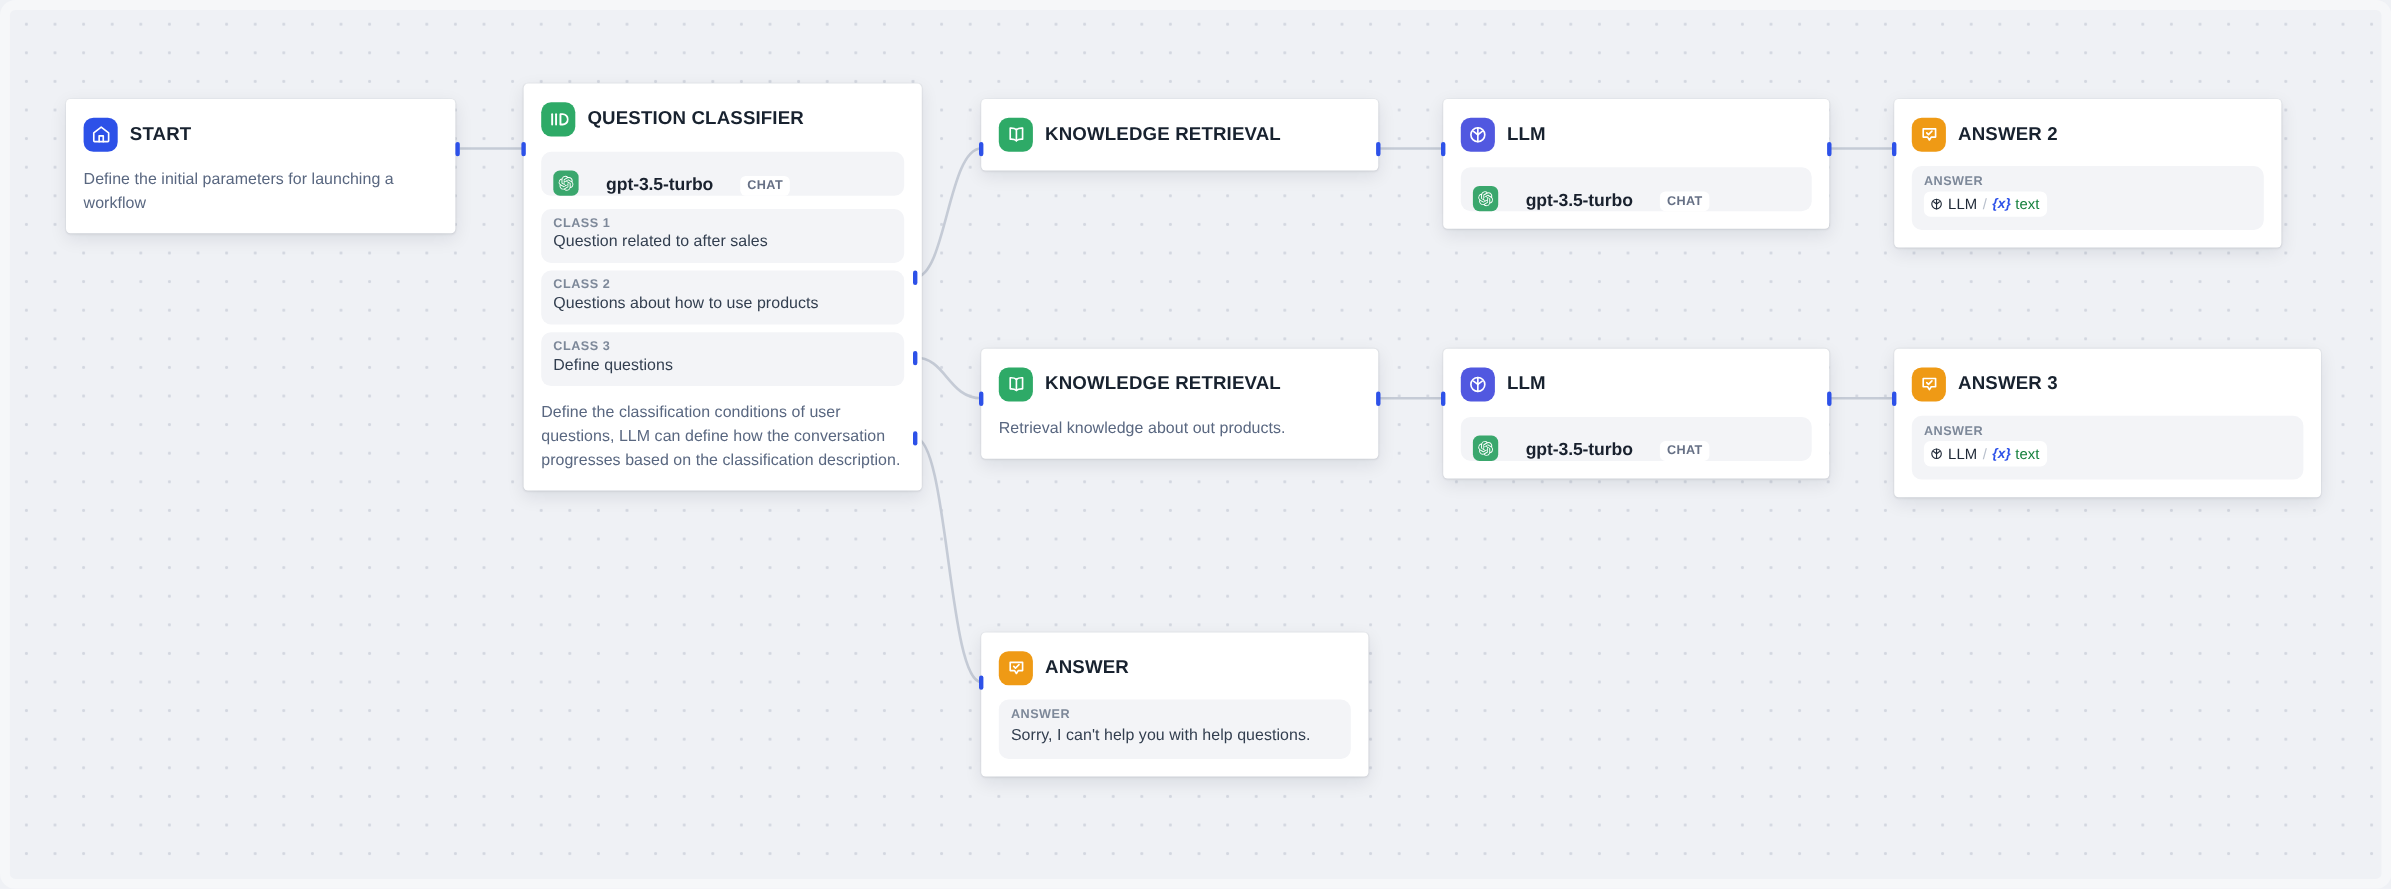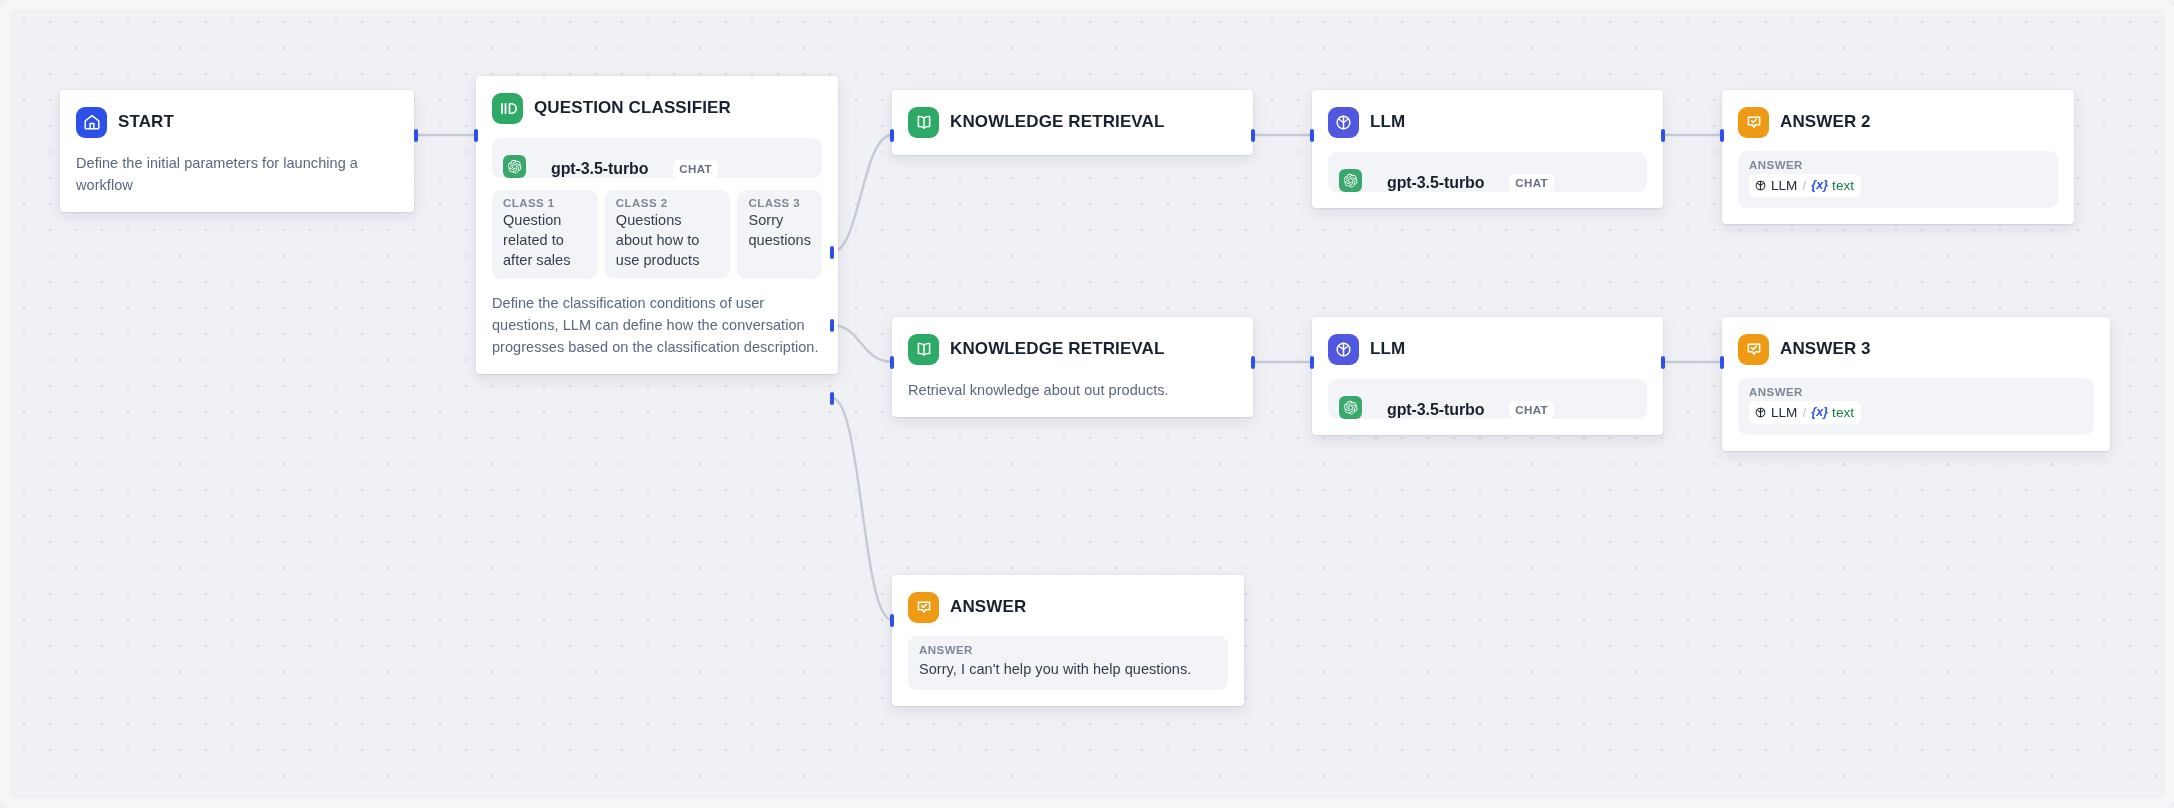--- a/index.html
+++ b/index.html
@@ -107,21 +107,21 @@
     border-radius: 5px;
     font-size: 11.5px;
     font-weight: 600;
     color: #667085;
     padding: 3px 6px;
     letter-spacing: 0.35px;
     margin-top: 28px;
   }
 
   
-  .class-list { margin-top: 12px; display: flex; flex-direction: row; gap: 7px; }
+  .class-list { margin-top: 12px; display: flex; flex-direction: column; gap: 7px; }
   .class-row {
     background: #f3f4f7;
     border-radius: 9px;
     padding: 7px 11px 9px 11px;
   }
   .class-label {
     font-size: 11.5px;
     font-weight: 600;
     color: #7d8899;
     letter-spacing: 0.45px;
@@ -259,21 +259,21 @@
       <div class="class-row">
         <div class="class-label">CLASS 1</div>
         <div class="class-text">Question related to after sales</div>
       </div>
       <div class="class-row">
         <div class="class-label">CLASS 2</div>
         <div class="class-text">Questions about how to use products</div>
       </div>
       <div class="class-row">
         <div class="class-label">CLASS 3</div>
-        <div class="class-text">Sorry questions</div>
+        <div class="class-text">Define questions</div>
       </div>
     </div>
 
     <div class="node-desc">Define the classification conditions of user questions, LLM can define how the conversation progresses based on the classification description.</div>
   </div>
 
   <div class="node" style="left:892px; top:90px; width:361px;">
     <div class="node-head">
       <div class="node-icon" style="background:#2eaa67;">
         <svg width="18" height="18" viewBox="0 0 24 24" fill="none" stroke="#ffffff" stroke-width="2" stroke-linecap="round" stroke-linejoin="round">

